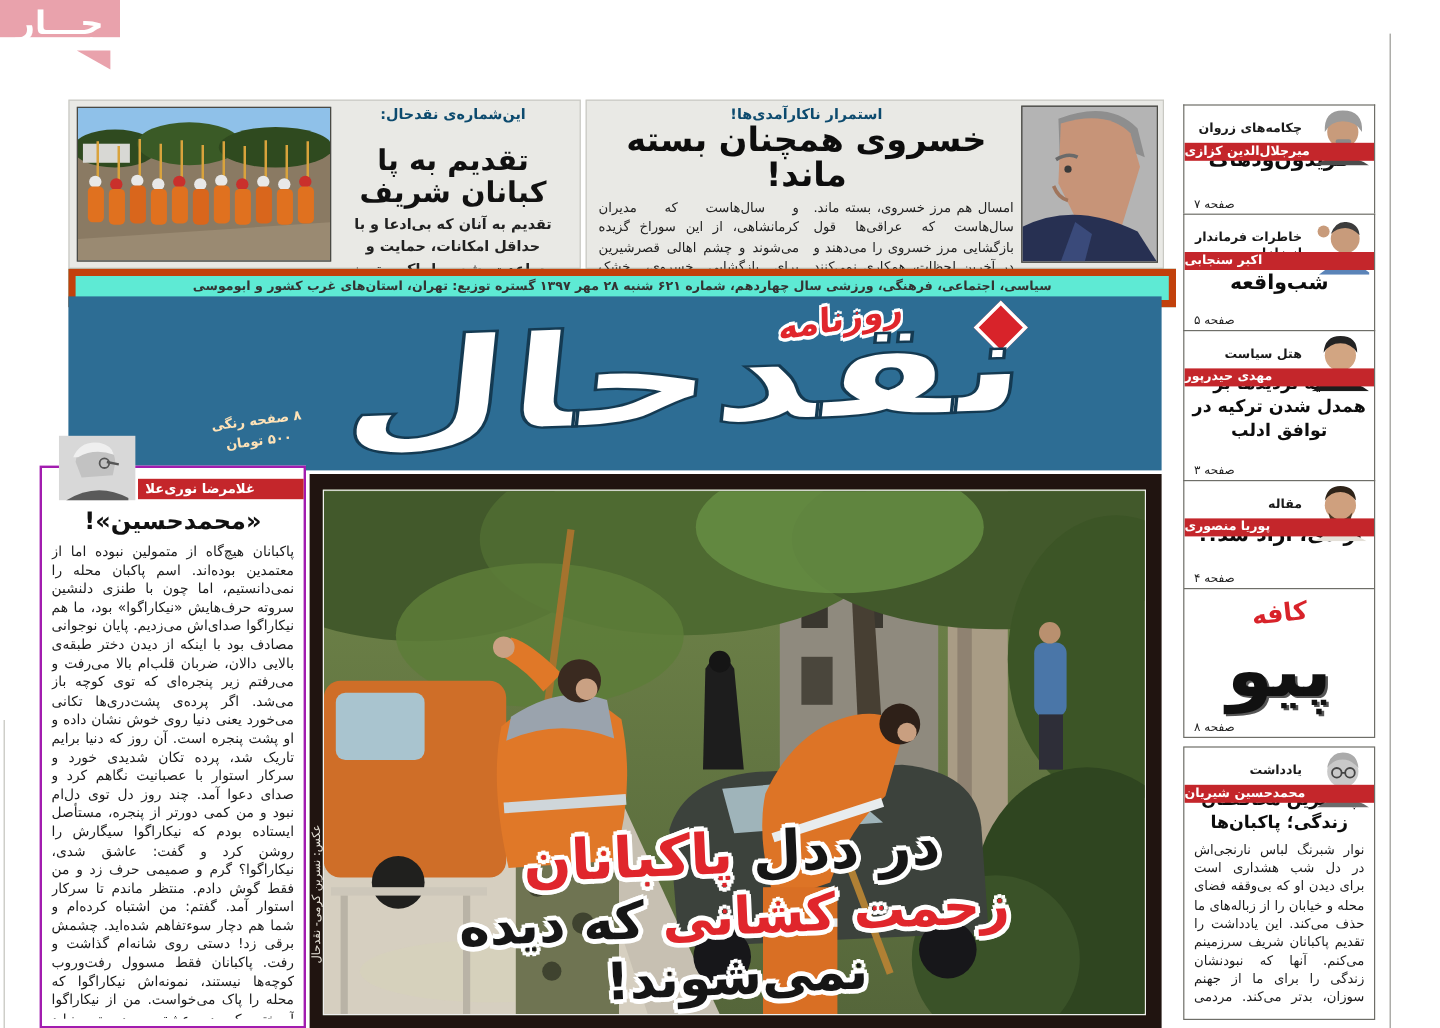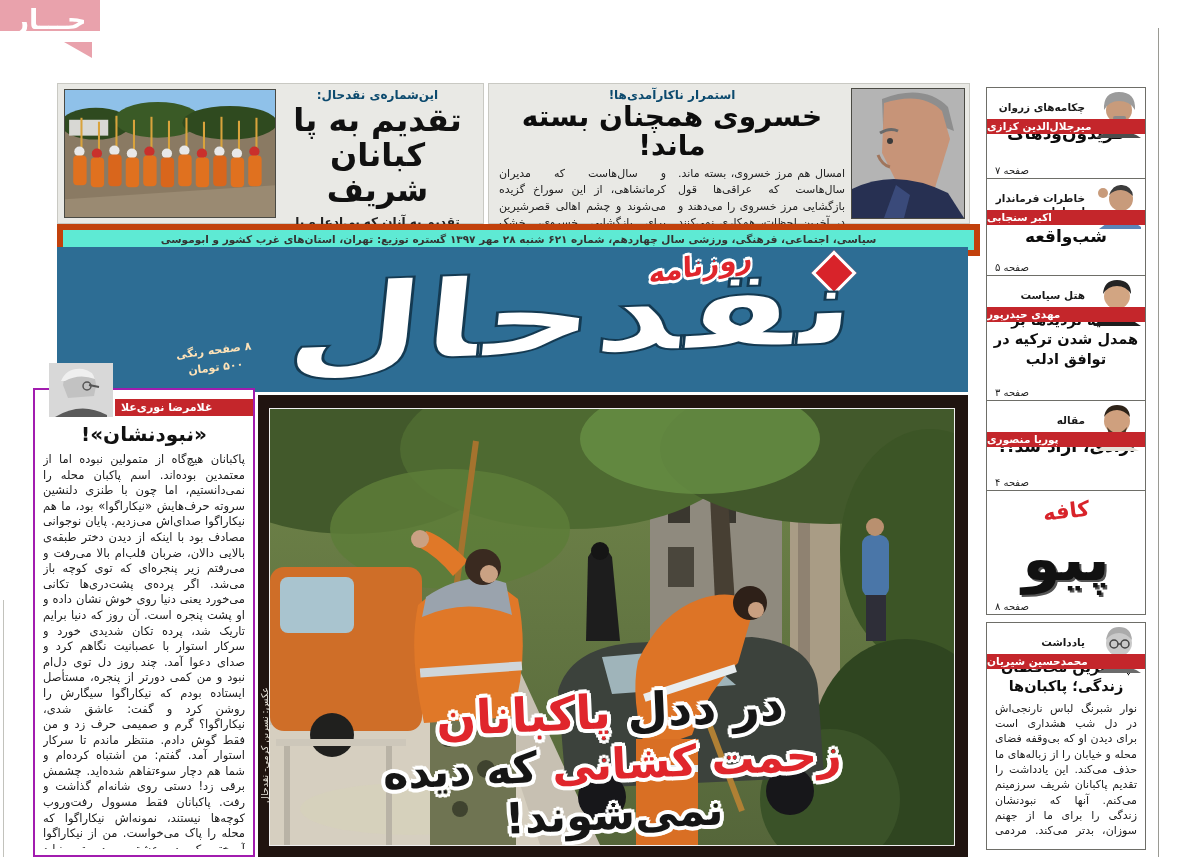--- a/index.html
+++ b/index.html
@@ -18,21 +18,21 @@
        border-top:16px solid #e9a2ac;border-left:28px solid transparent;}
 
   
   .topbox{background:#e9e9e5;border:1px solid #c9c9c3;}
   .box-dedication{left:57px;top:83px;width:425px;height:139px;}
   .box-khosravi{left:488px;top:83px;width:480px;height:139px;}
   .ph-frame{border:1px solid #4a4a44;background:#888;overflow:hidden;}
   .ded-photo{left:6px;top:5px;width:210px;height:127px;}
   .ded-text{left:222px;top:4px;right:8px;text-align:center;}
   .kicker{font-size:12px;font-weight:bold;color:#0c4a6e;}
-  .ded-title{font-size:32px;font-weight:bold;color:#111;line-height:1.1;margin-top:1px;}
+  .ded-title{font-size:24px;font-weight:bold;color:#111;line-height:1.1;margin-top:19px;}
   .ded-body{font-size:12px;font-weight:bold;color:#222;line-height:1.55;margin-top:4px;}
   .kho-photo{right:4px;top:4px;width:112px;height:129px;}
   .kho-text{right:124px;left:10px;top:4px;text-align:center;}
   .kho-title{font-size:28px;font-weight:bold;color:#0d0d0d;line-height:1.05;margin-top:0;}
   .kho-body{margin-top:5px;height:74px;overflow:hidden;
             column-count:2;column-gap:12px;
             font-size:11px;color:#222;line-height:1.5;text-align:justify;}
 
   
   .info-strip{left:57px;top:224px;width:911px;height:20px;background:#5eead4;border:6px solid #c2410c;
@@ -302,21 +302,21 @@
     <svg viewBox="0 0 64 54" width="100%" height="100%">
       <rect width="64" height="54" fill="#d8d8d8"></rect>
       <path d="M14 22 q2 -16 18 -15 q15 1 15 16 l-2 10 l-26 2 Z" fill="#c2c2c2"></path>
       <path d="M12 18 q6 -14 22 -12 q10 2 12 10 q-16 -6 -30 2 Z" fill="#efefef"></path>
       <path d="M40 22 l10 2" stroke="#555" stroke-width="2" fill="none"></path>
       <circle cx="38" cy="23" r="4" fill="none" stroke="#555" stroke-width="1.5"></circle>
       <path d="M6 54 q26 -16 52 -2 l0 2 Z" fill="#5a5a5a"></path>
     </svg>
   </div>
   <div class="la-bar">غلامرضا نوری‌علا</div>
-  <div class="la-title">«نبودنشان»!</div>
+  <div class="la-title">«محمدحسین»!</div>
   <div class="la-body">پاکبانان هیچ‌گاه از متمولین نبوده اما از معتمدین بوده‌اند. اسم پاکبان محله را نمی‌دانستیم، اما چون با طنزی دلنشین سروته حرف‌هایش «نیکاراگوا» بود، ما هم نیکاراگوا صدای‌اش می‌زدیم. پایان نوجوانی مصادف بود با اینکه از دیدن دختر طبقه‌ی بالایی دالان، ضربان قلب‌ام بالا می‌رفت و می‌رفتم زیر پنجره‌ای که توی کوچه باز می‌شد. اگر پرده‌ی پشت‌دری‌ها تکانی می‌خورد یعنی دنیا روی خوش نشان داده و او پشت پنجره است. آن روز که دنیا برایم تاریک شد، پرده تکان شدیدی خورد و سرکار استوار با عصبانیت نگاهم کرد و صدای دعوا آمد. چند روز دل توی دل‌ام نبود و من کمی دورتر از پنجره، مستأصل ایستاده بودم که نیکاراگوا سیگارش را روشن کرد و گفت: عاشق شدی، نیکاراگوا؟ گرم و صمیمی حرف زد و من فقط گوش دادم. منتظر ماندم تا سرکار استوار آمد. گفتم: من اشتباه کرده‌ام و شما هم دچار سوءتفاهم شده‌اید. چشمش برقی زد! دستی روی شانه‌ام گذاشت و رفت. پاکبانان فقط مسوول رفت‌وروب کوچه‌ها نیستند، نمونه‌اش نیکاراگوا که محله را پاک می‌خواست. من از نیکاراگوا آموختم که در عشق و دوستی نباید مزاحمت باشد، به‌همین سادگی!</div>
 </div>
 
 <div class="abs sidebar">
 
   <div class="card c1">
     <div class="card-photo">
       <svg viewBox="0 0 56 50" width="100%" height="100%">
         <circle cx="30" cy="22" r="13" fill="#c89b7b"></circle>
         <path d="M15 22 q-1 -18 15 -18 q17 0 16 18 q-5 -9 -16 -9 q-10 0 -15 9 Z" fill="#9b9b9b"></path>

